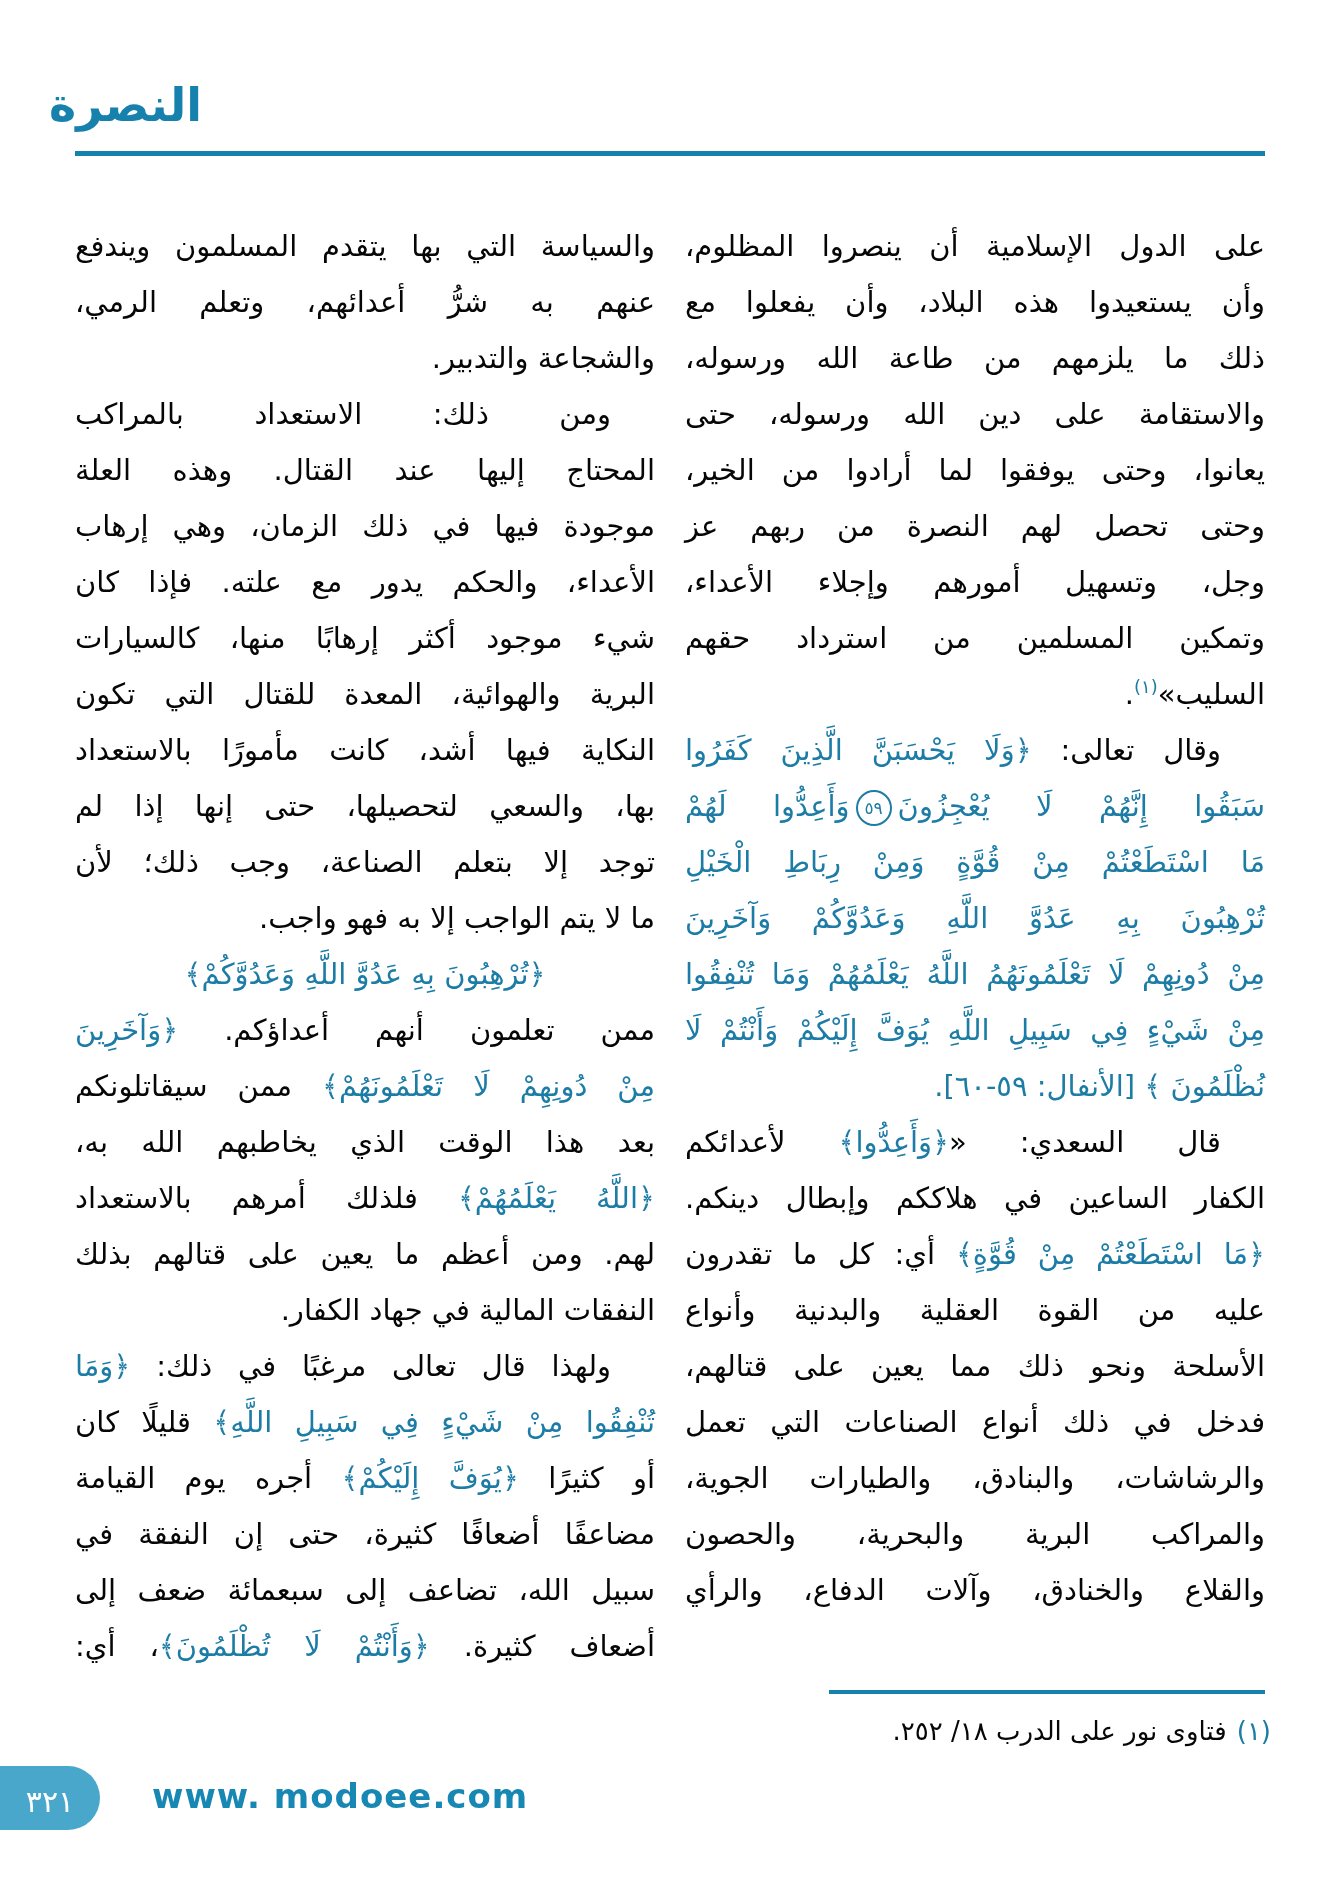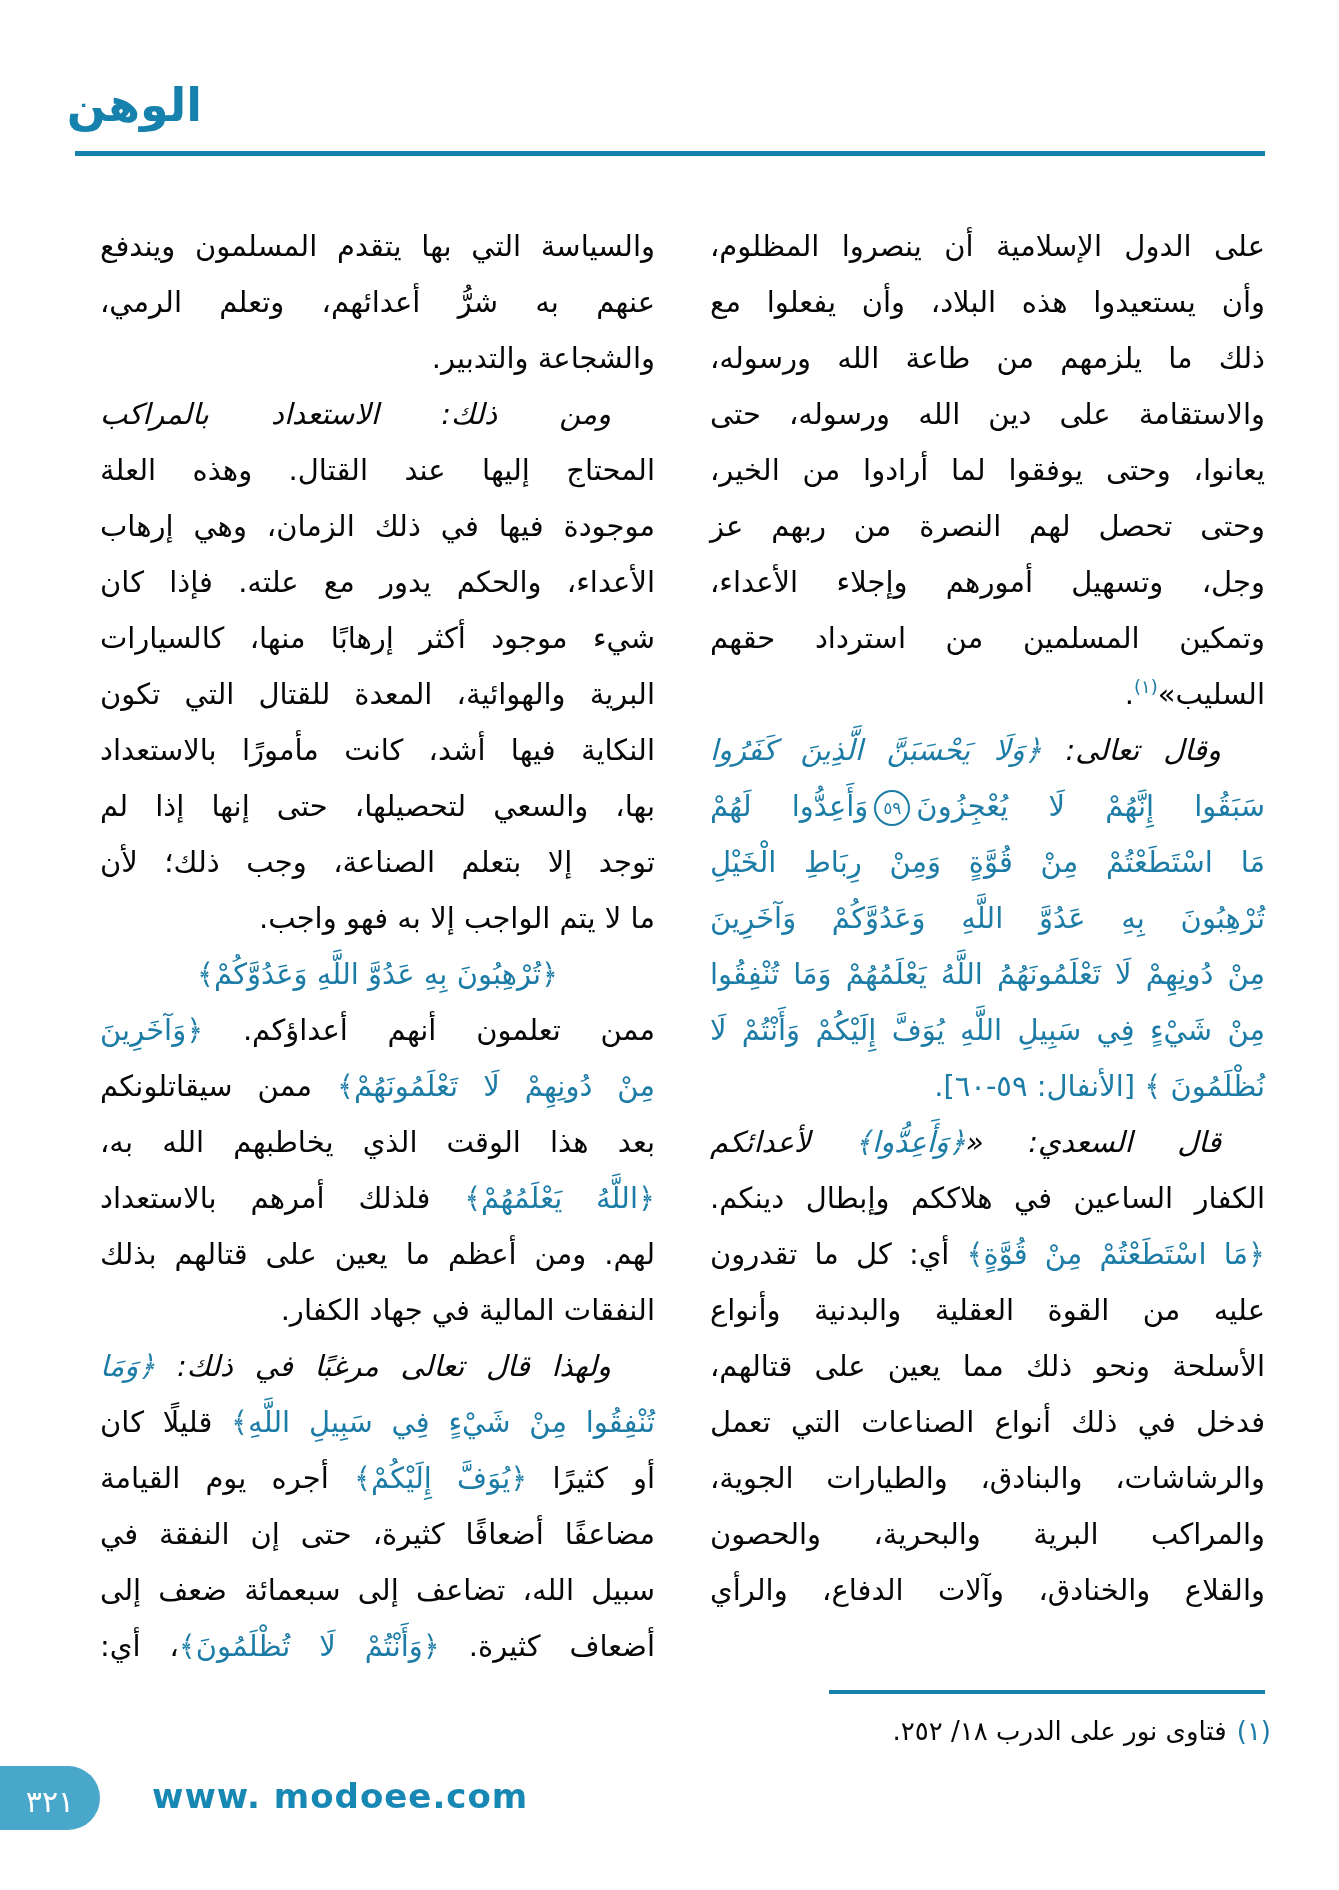--- a/index.html
+++ b/index.html
@@ -45,25 +45,24 @@
   .col-right{right:74px;}
   .col-left{left:75px;}
   .line{
     height:56px;
     line-height:56px;
     font-size:29px;
     text-align:justify;
     text-align-last:justify;
     white-space:nowrap;
     overflow:visible;
-    margin-left:25px;
   }
   .line.end{text-align-last:right;}
   .line.center{text-align-last:center;}
-  .line.indent{padding-right:44px;font-style:italic;}
+  .line.indent{padding-right:44px;}
   .seg-quran{color:var(--quran);}
   .seg-body{color:var(--ink);}
   .seg-fnref{
     color:var(--quran);
     font-size:18px;
     vertical-align:super;
     line-height:0;
   }
   .seg-ayah{
     display:inline-block;
@@ -117,21 +116,21 @@
     font-size:34px;
     font-weight:700;
     letter-spacing:1px;
   }
 </style>
 </head>
 <body>
 
 <div class="page">
 
-  <div class="header-title">الوهن</div>
+  <div class="header-title">النصرة</div>
 
   <div class="header-rule"></div>
 
   <main>
     <div class="col col-right">
         <div class="line"><span class="seg-body">على الدول الإسلامية أن ينصروا المظلوم،</span></div>
         <div class="line"><span class="seg-body">وأن يستعيدوا هذه البلاد، وأن يفعلوا مع</span></div>
         <div class="line"><span class="seg-body">ذلك ما يلزمهم من طاعة الله ورسوله،</span></div>
         <div class="line"><span class="seg-body">والاستقامة على دين الله ورسوله، حتى</span></div>
         <div class="line"><span class="seg-body">يعانوا، وحتى يوفقوا لما أرادوا من الخير،</span></div>

